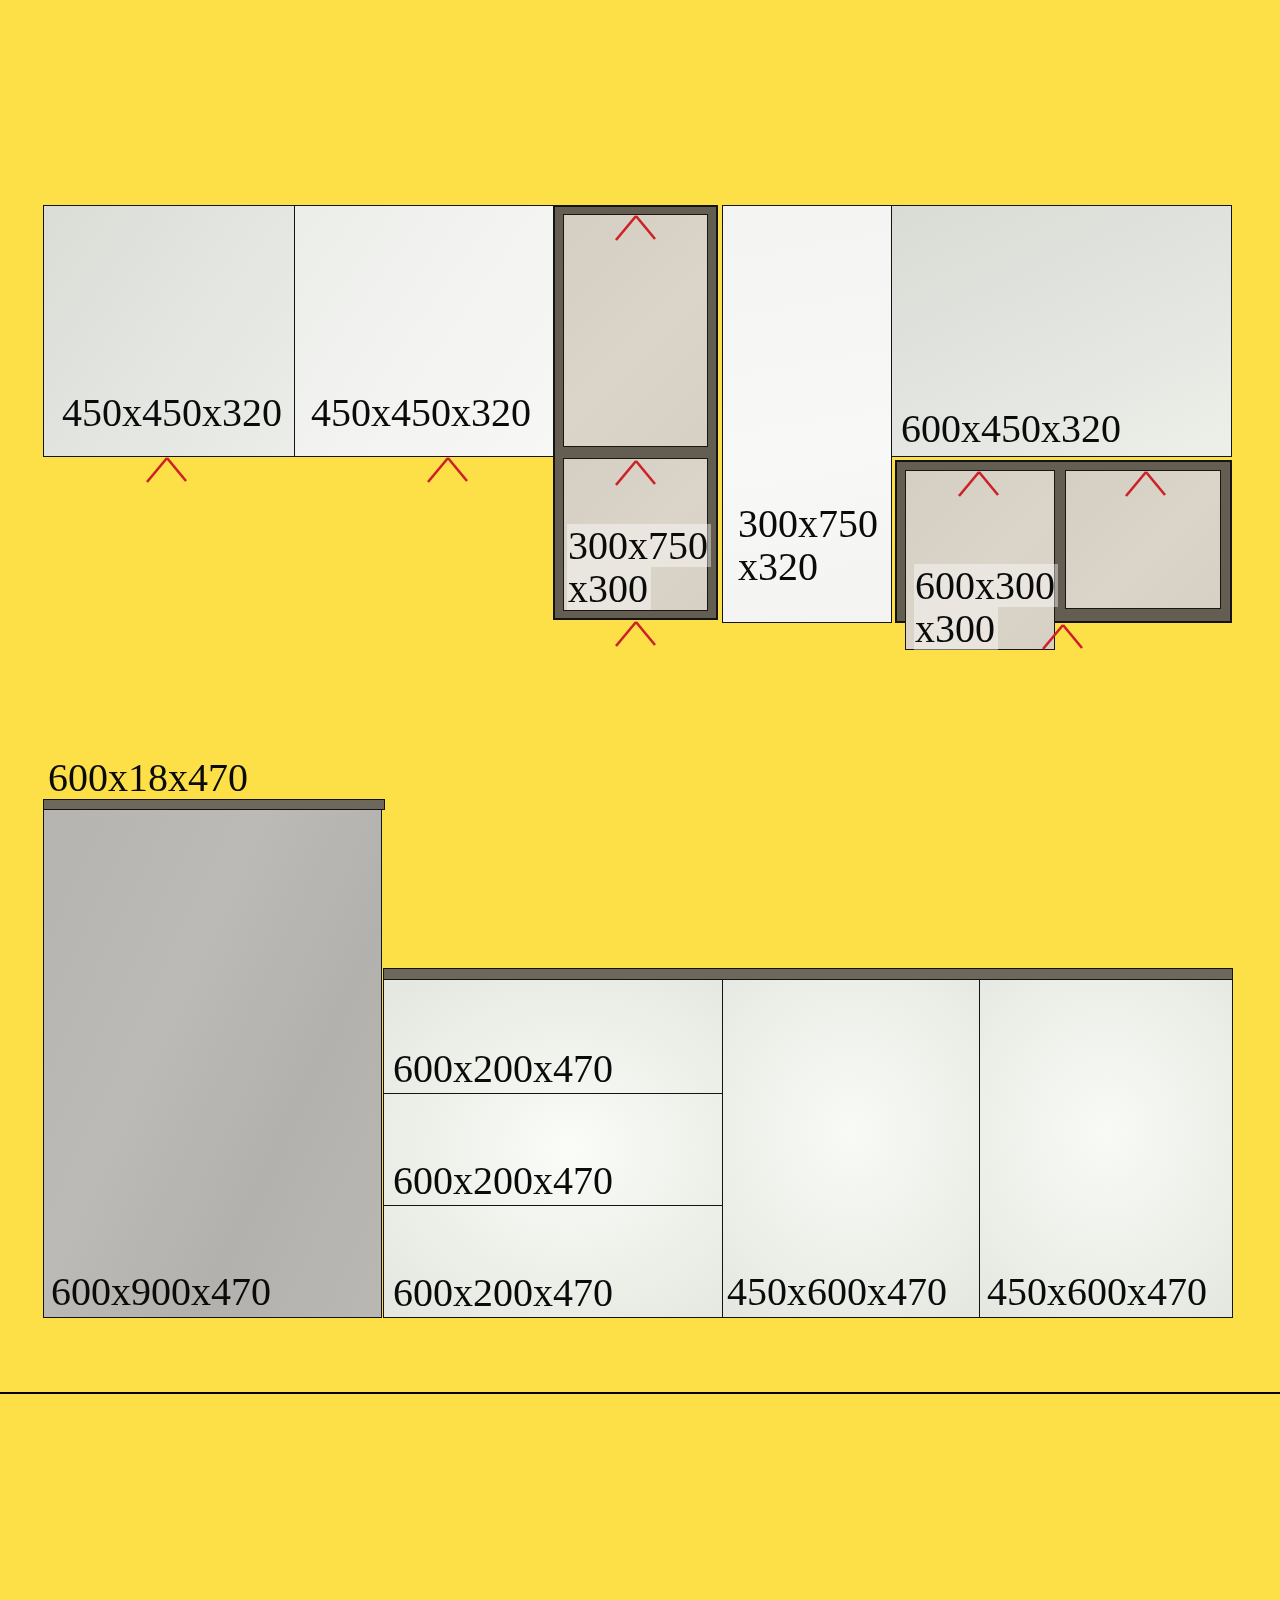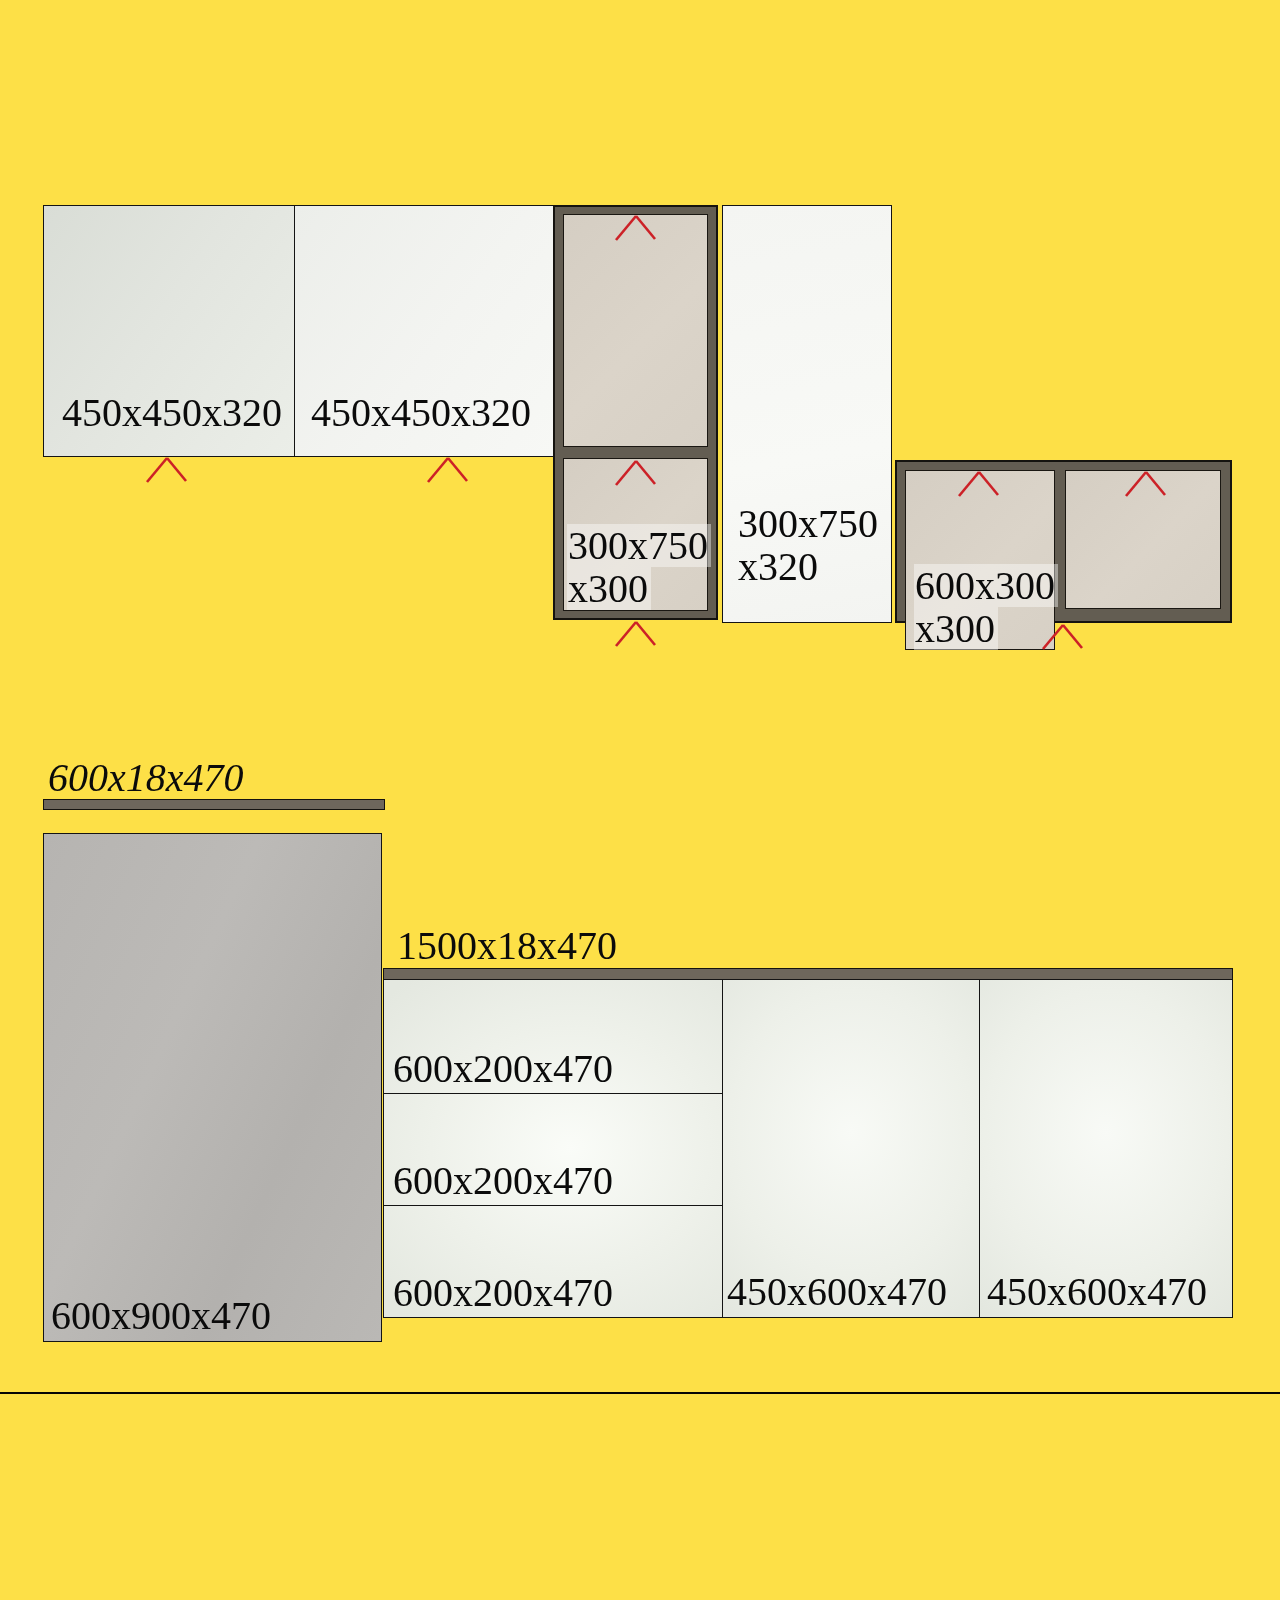--- a/index.html
+++ b/index.html
@@ -58,39 +58,41 @@
     </div>
   </div>
 
   <div class="box fill-white" style="left:722px;top:205px;width:170px;height:418px;">
     <div class="lbl lbl2" style="left:15px;bottom:34px;">
       <span>300x750</span>
       <span>x320</span>
     </div>
   </div>
 
+  <div class="box fill-big" style="left:891px;top:205px;width:341px;height:252px;">
+    <span class="lbl" style="left:9px;bottom:6px;">600x450x320</span>
+  </div>
 
   <div class="frame" style="position:absolute;left:895px;top:460px;width:337px;height:163px;box-sizing:border-box;">
     <div class="opening" style="left:8px;top:8px;width:150px;height:180px;">
       <div class="lbl lbl2 band" style="left:8px;bottom:-1px;">
         <span>600x300</span>
         <span>x300</span>
       </div>
     </div>
     <div class="opening" style="left:168px;top:8px;width:156px;height:139px;"></div>
   </div>
 
-  <span class="lbl" style="left:48px;top:757px;font-style:italic;">600x18x470</span>
+  <span class="lbl" style="left:48px;top:757px;">600x18x470</span>
   <div class="countertop" style="left:43px;top:799px;width:342px;height:11px;"></div>
 
-  <div class="box fill-tallgray" style="left:43px;top:809px;width:339px;height:509px;margin-top:24px;">
+  <div class="box fill-tallgray" style="left:43px;top:809px;width:339px;height:509px;">
     <span class="lbl" style="left:7px;bottom:4px;">600x900x470</span>
   </div>
 
-  <span class="lbl" style="left:397px;top:925px;">1500x18x470</span>
   <div class="countertop" style="left:383px;top:968px;width:850px;height:12px;"></div>
 
   <div class="box fill-bank" style="left:383px;top:979px;width:340px;height:339px;">
     <div class="drawer" style="top:0;height:113px;">
       <span class="lbl" style="left:9px;bottom:3px;">600x200x470</span>
     </div>
     <div class="drawer" style="top:113px;height:112px;">
       <span class="lbl" style="left:9px;bottom:3px;">600x200x470</span>
     </div>
     <div class="drawer" style="top:225px;height:112px;">

